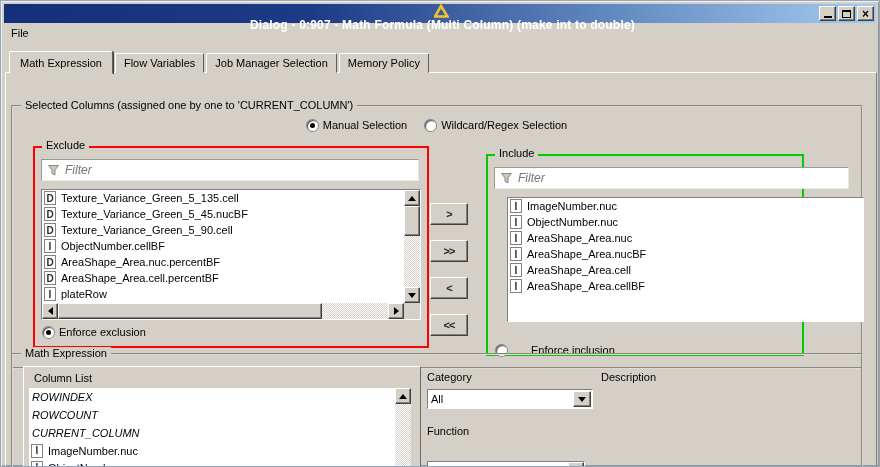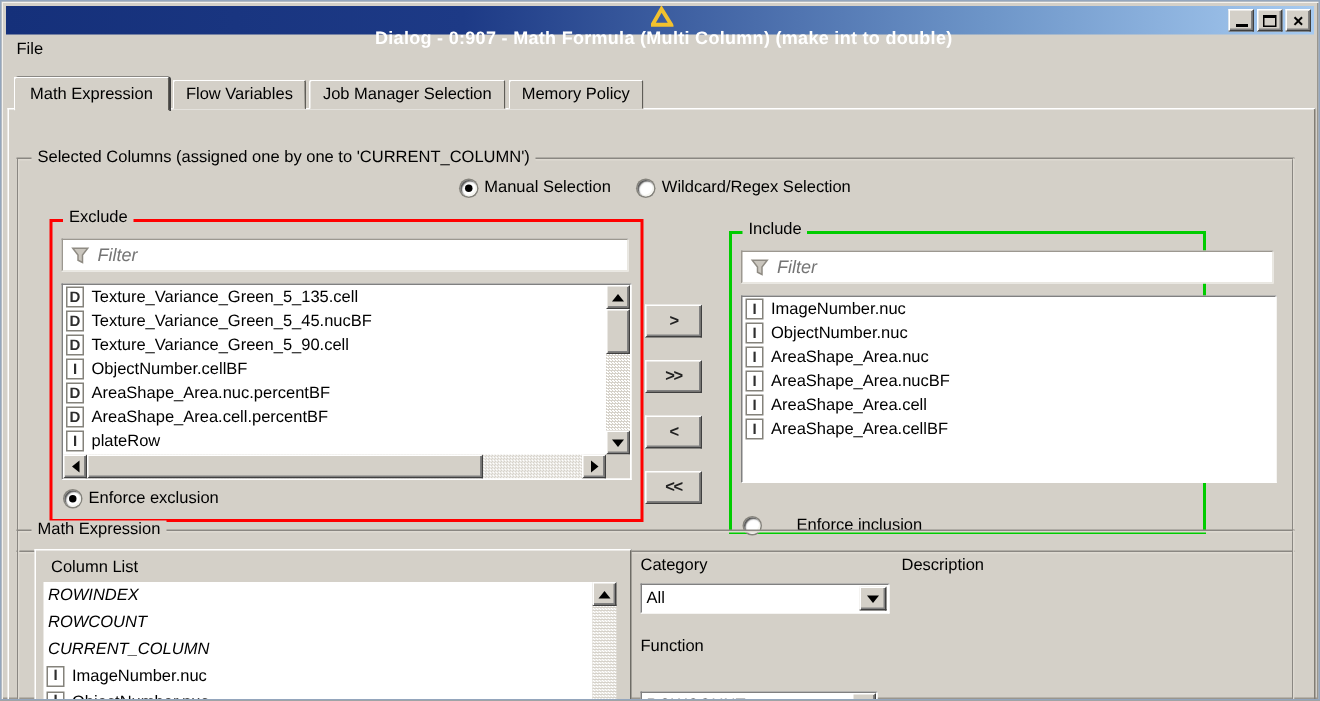--- a/index.html
+++ b/index.html
@@ -237,21 +237,21 @@
       </span>
     </div>
 
     <div class="abs btncol" style="left:417px; top:96px;">
       <span class="pushbtn">&gt;</span>
       <span class="pushbtn">&gt;&gt;</span>
       <span class="pushbtn">&lt;</span>
       <span class="pushbtn">&lt;&lt;</span>
     </div>
 
-    <div class="abs titled" style="left: 473px; top: 47px; width: 318px; height: 202px; border-color: rgb(0, 204, 0);">
+    <div class="abs titled" style="left: 473px; top: 47px; width: 318px; height: 202px; border-color: rgb(0, 204, 0); padding-left: 13px;">
       <span class="titled-label">Include</span>
 
       <div class="abs filterbox" style="left:6px; top:11px; width:355px;">
         <span class="funnel">
           <svg width="13" height="13" viewBox="0 0 13 13">
               <path d="M1.5 1.5h10L8 6v5L5 9.5V6z" fill="#cac6be" stroke="#8f8b83"></path>
             </svg>
         </span>
         <input type="text" placeholder="Filter" style="">
       </div>

